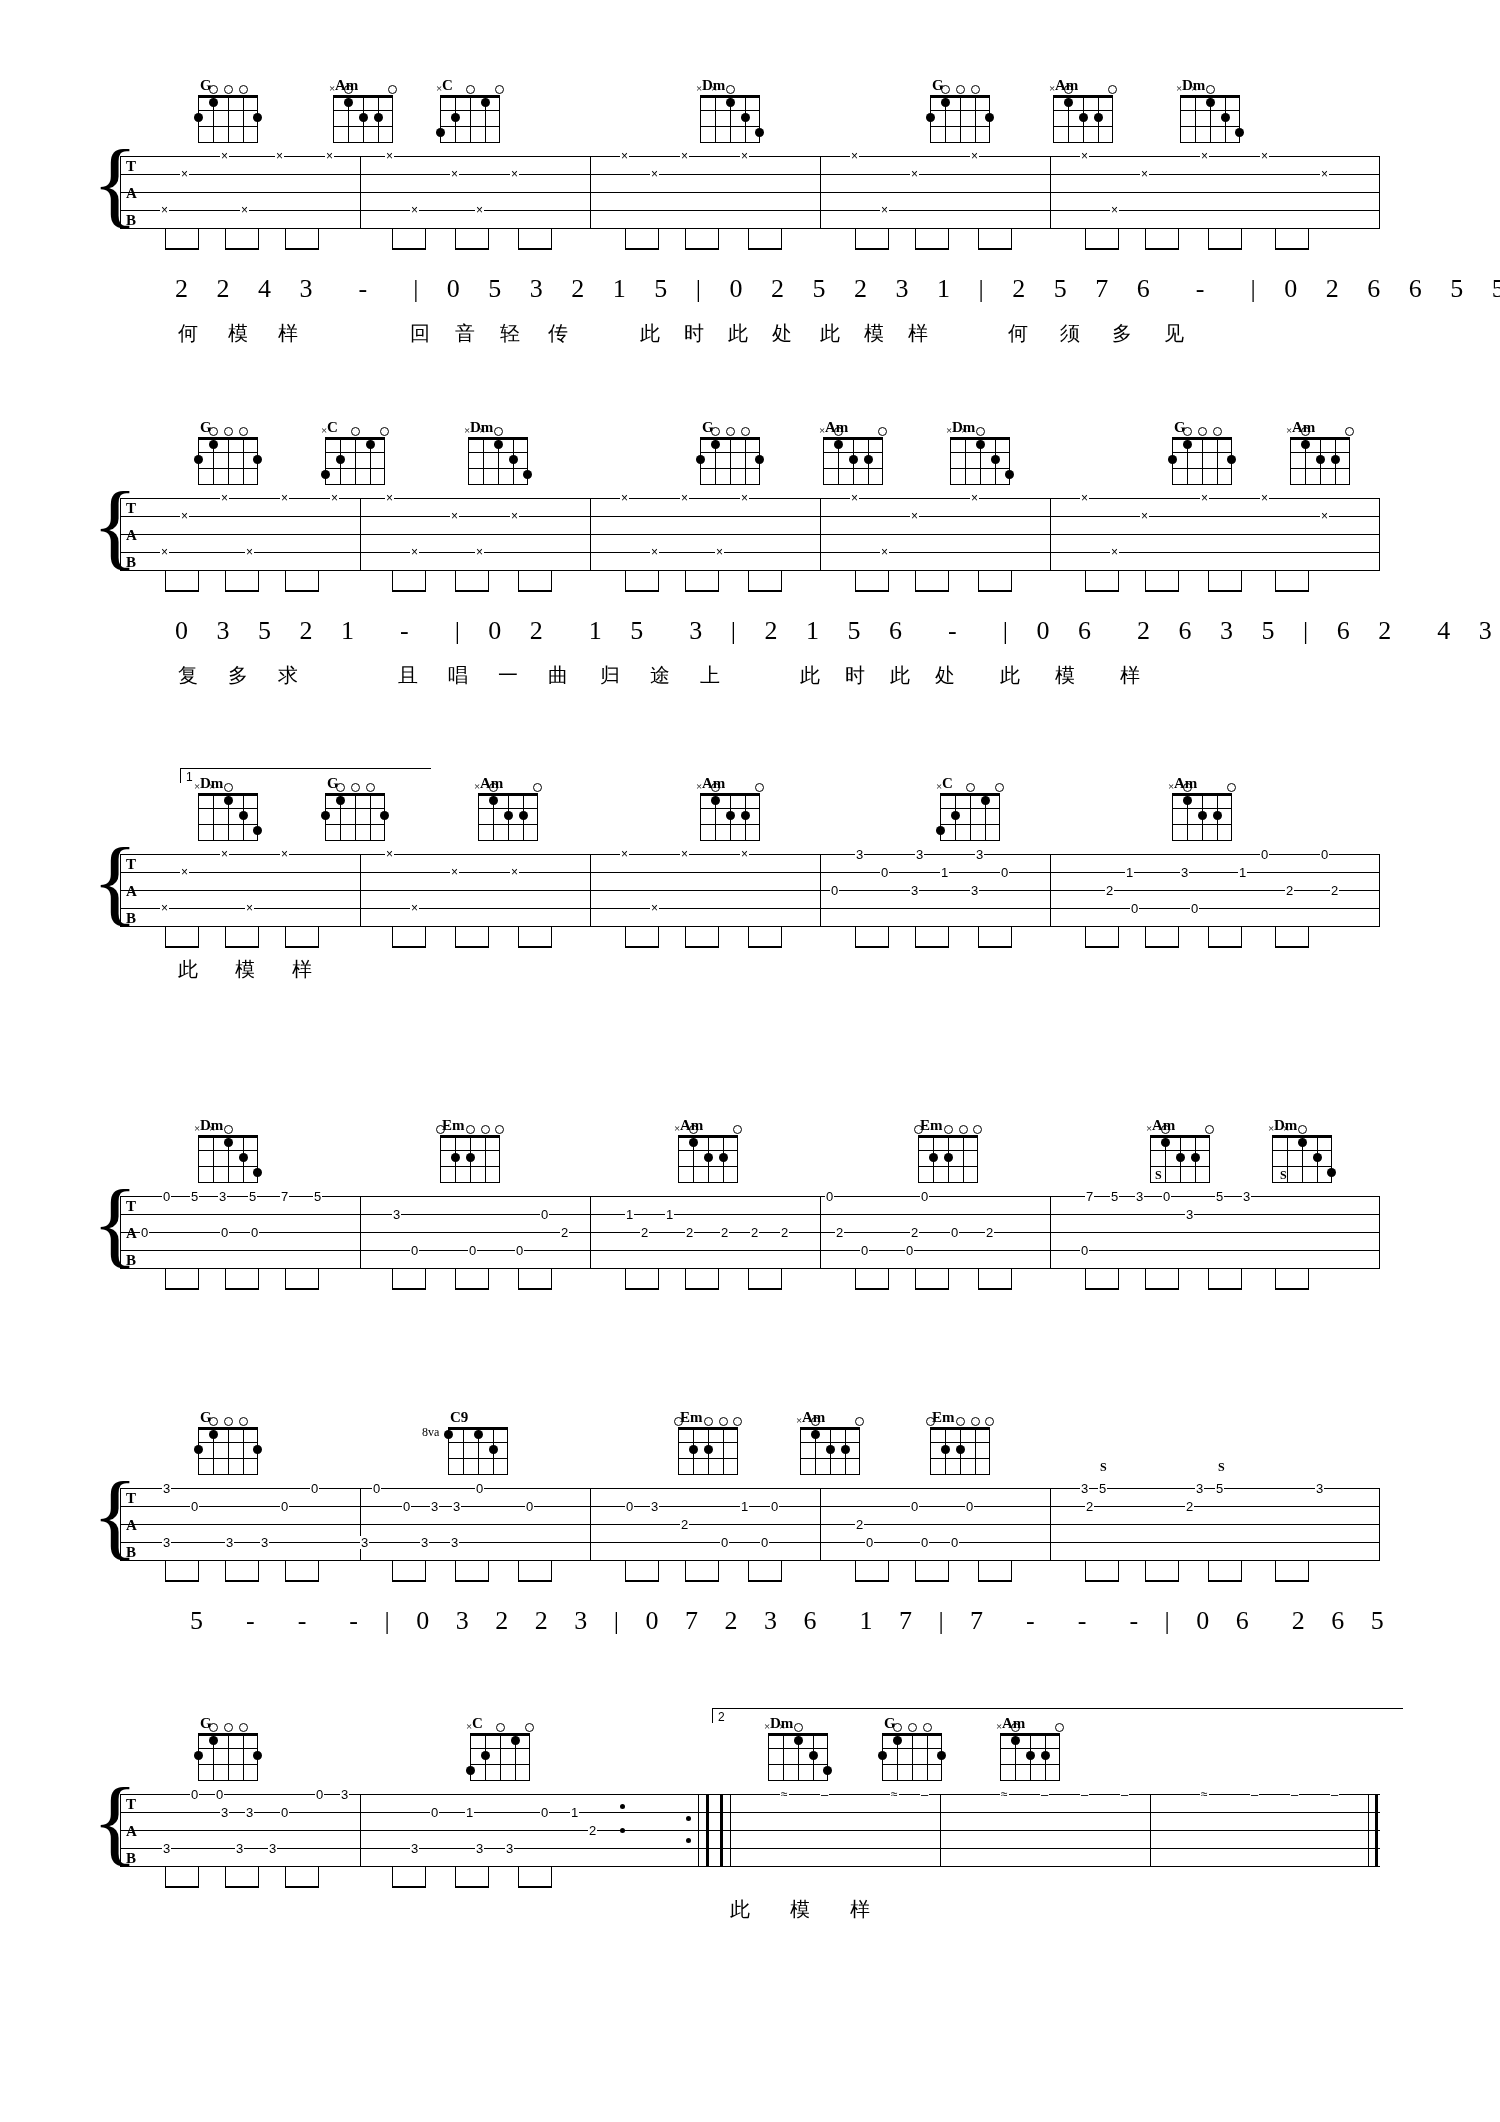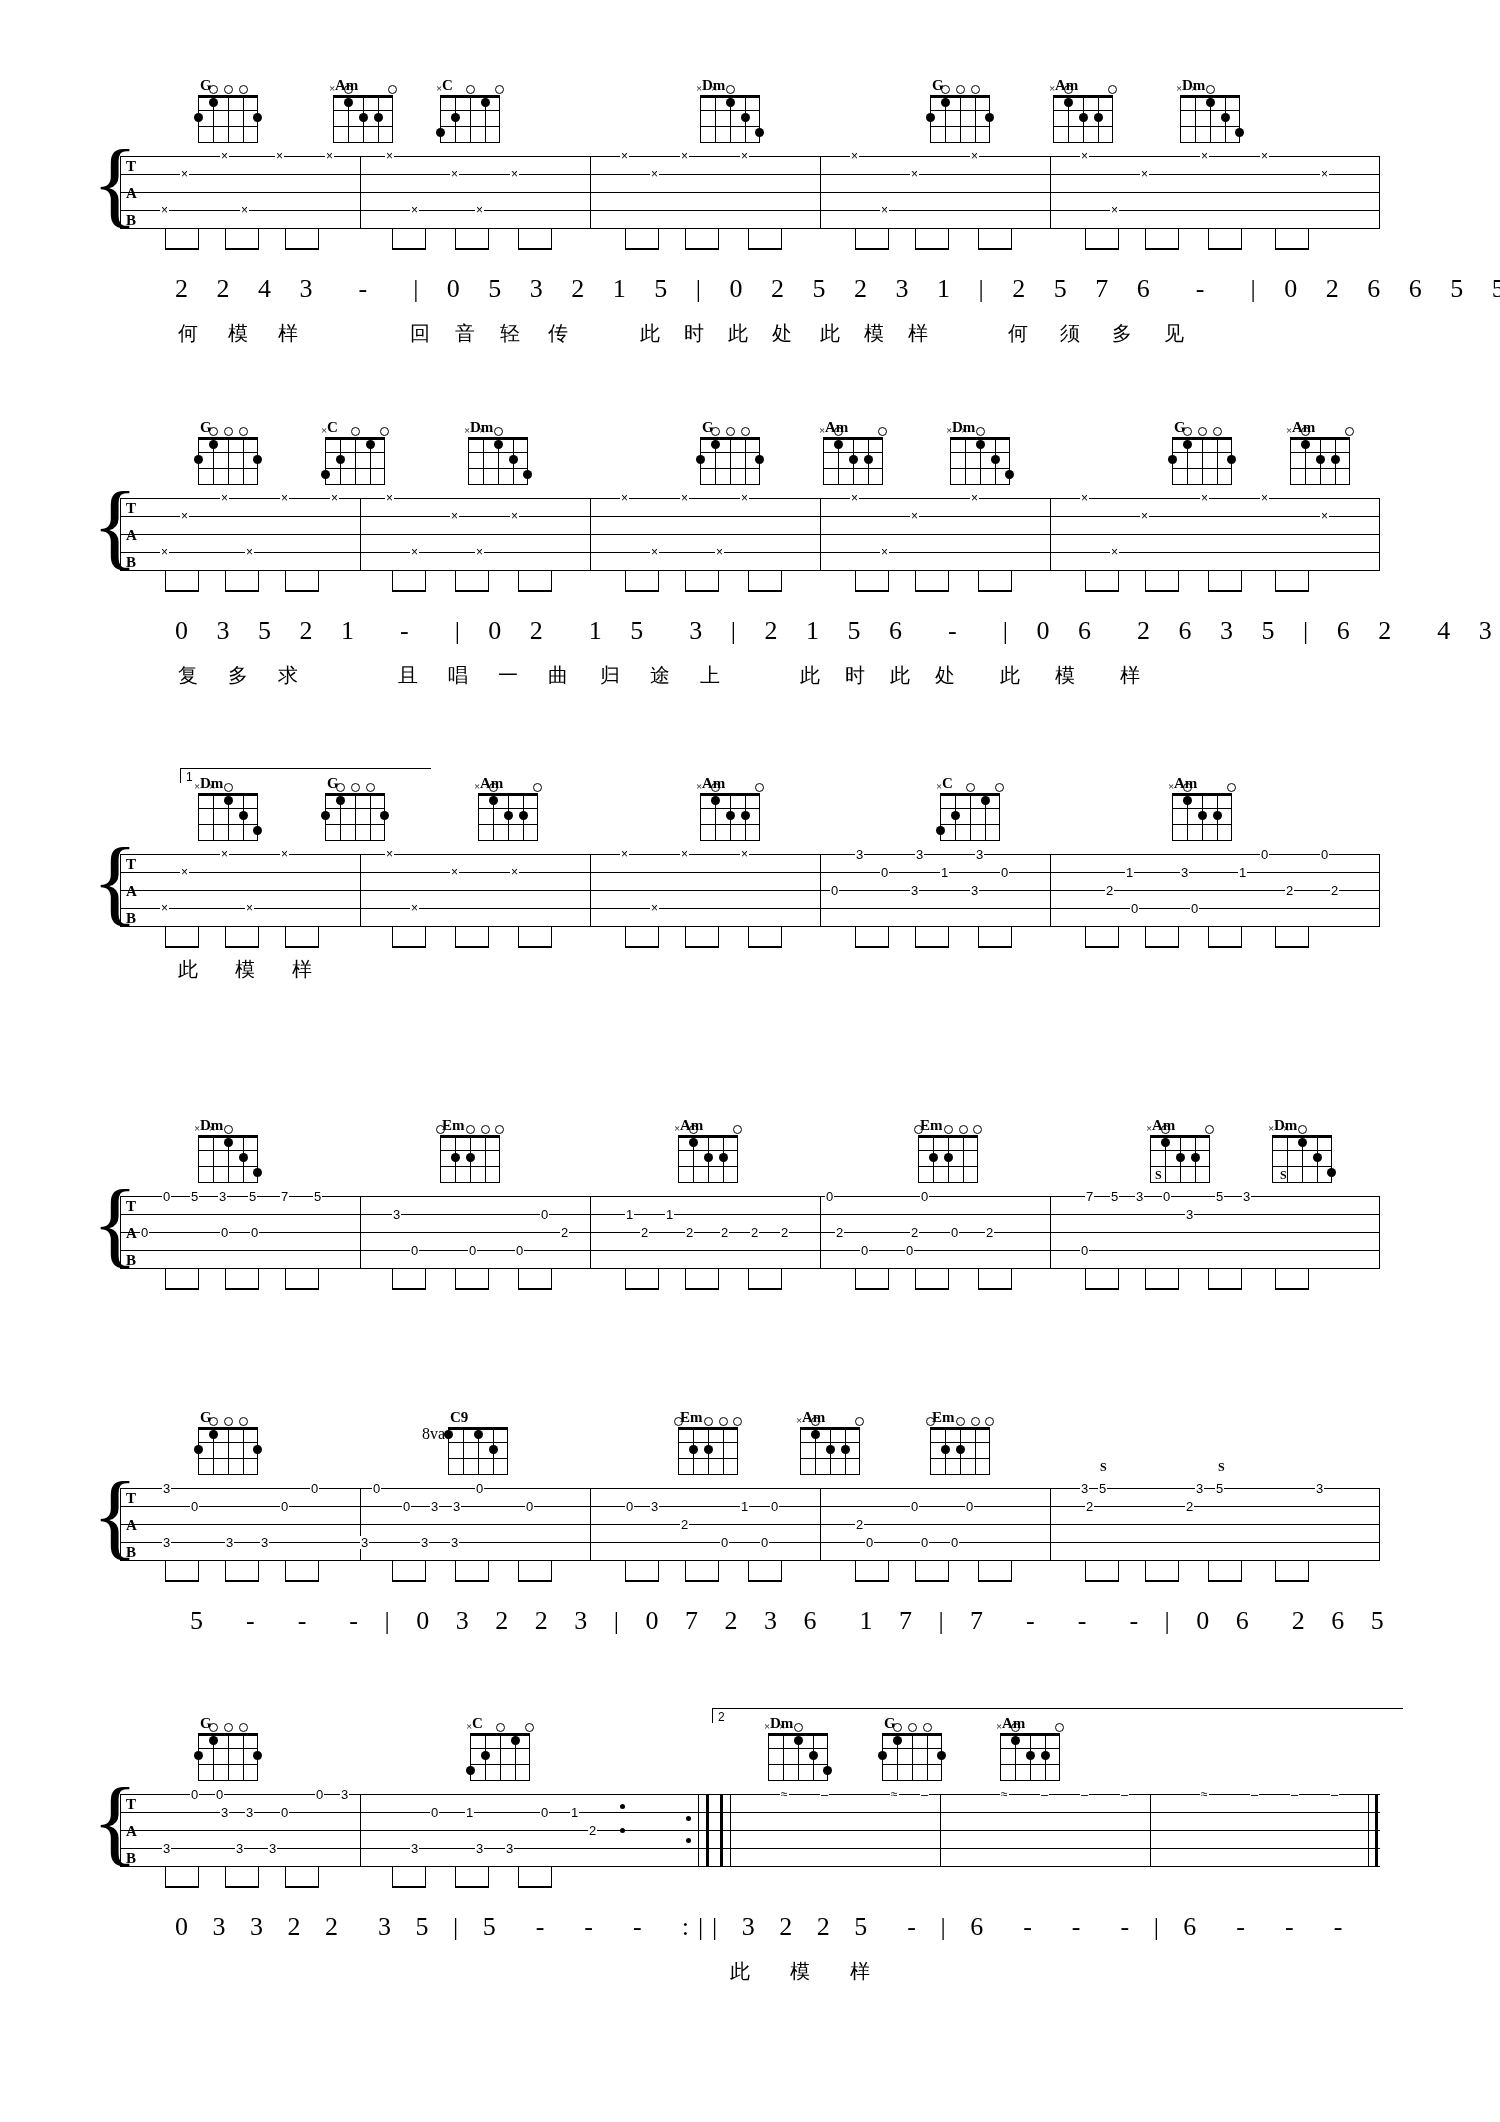--- a/index.html
+++ b/index.html
@@ -11,21 +11,21 @@
   .chordrow{position:relative;height:78px;}
   .chorddia{position:absolute;width:78px;}
   .chordname{font-family:"Liberation Serif",serif;font-weight:bold;font-size:15px;line-height:15px;margin-bottom:2px;padding-left:2px;}
   .chordbox{position:relative;width:60px;height:48px;}
   .chordbox .nut{position:absolute;left:0;top:0;width:60px;height:3px;background:#000;}
   .vline{position:absolute;top:0;width:1px;height:48px;background:#000;}
   .hline{position:absolute;left:0;width:60px;height:1px;background:#000;}
   .dot{position:absolute;width:9px;height:9px;border-radius:50%;background:#000;}
   .opencirc{position:absolute;width:7px;height:7px;border:1px solid #000;border-radius:50%;top:-10px;}
   .xmark{position:absolute;top:-12px;font-size:11px;line-height:11px;}
-  .fretlbl{position:absolute;font-size:16px;right:-14px;top:4px;}
+  .fretlbl{position:absolute;font-size:12px;right:-14px;top:4px;}
 
   
   .staffwrap{position:relative;height:92px;}
   .staff{position:absolute;left:0;top:0;height:78px;}
   .sline{position:absolute;height:1px;background:#000;}
   .bar{position:absolute;width:1px;background:#000;}
   .thickbar{position:absolute;width:3px;background:#000;}
   .tabletter{position:absolute;font-family:"Liberation Serif",serif;font-weight:bold;font-size:15px;line-height:14px;}
   .brace{position:absolute;font-size:96px;line-height:78px;font-family:"Liberation Serif",serif;}
   .tnum{position:absolute;font-size:13px;line-height:13px;font-family:"Liberation Sans",sans-serif;background:#fff;padding:0 1px;}
@@ -1459,23 +1459,20 @@
           <div class="beam" style="left:272px;top:92px;width:34px;"></div>
       <div class="stem" style="left:335px;top:72px;height:22px;"></div>
           <div class="stem" style="left:368px;top:72px;height:22px;"></div>
           <div class="beam" style="left:335px;top:92px;width:34px;"></div>
       <div class="stem" style="left:398px;top:72px;height:22px;"></div>
           <div class="stem" style="left:431px;top:72px;height:22px;"></div>
           <div class="beam" style="left:398px;top:92px;width:34px;"></div>
     </div>
   </div>
 
-  <div class="numrow" style="margin-top:28px;">
-    <div class="nn" style="left:175px;top:0;letter-spacing:9px;white-space:pre;font-size:26px;">0 3 3 2 2  3 5 | 5  -  -  -  :|| 3 2 2 5  - | 6  -  -  - | 6  -  -  -</div>
-  </div>
   <div class="lyricrow" style="margin-top:12px;">
     <div class="ly" style="left:730px;">此</div>
     <div class="ly" style="left:790px;">模</div>
     <div class="ly" style="left:850px;">样</div>
   </div>
 </div>
 
 </div>
 
 </body></html>

